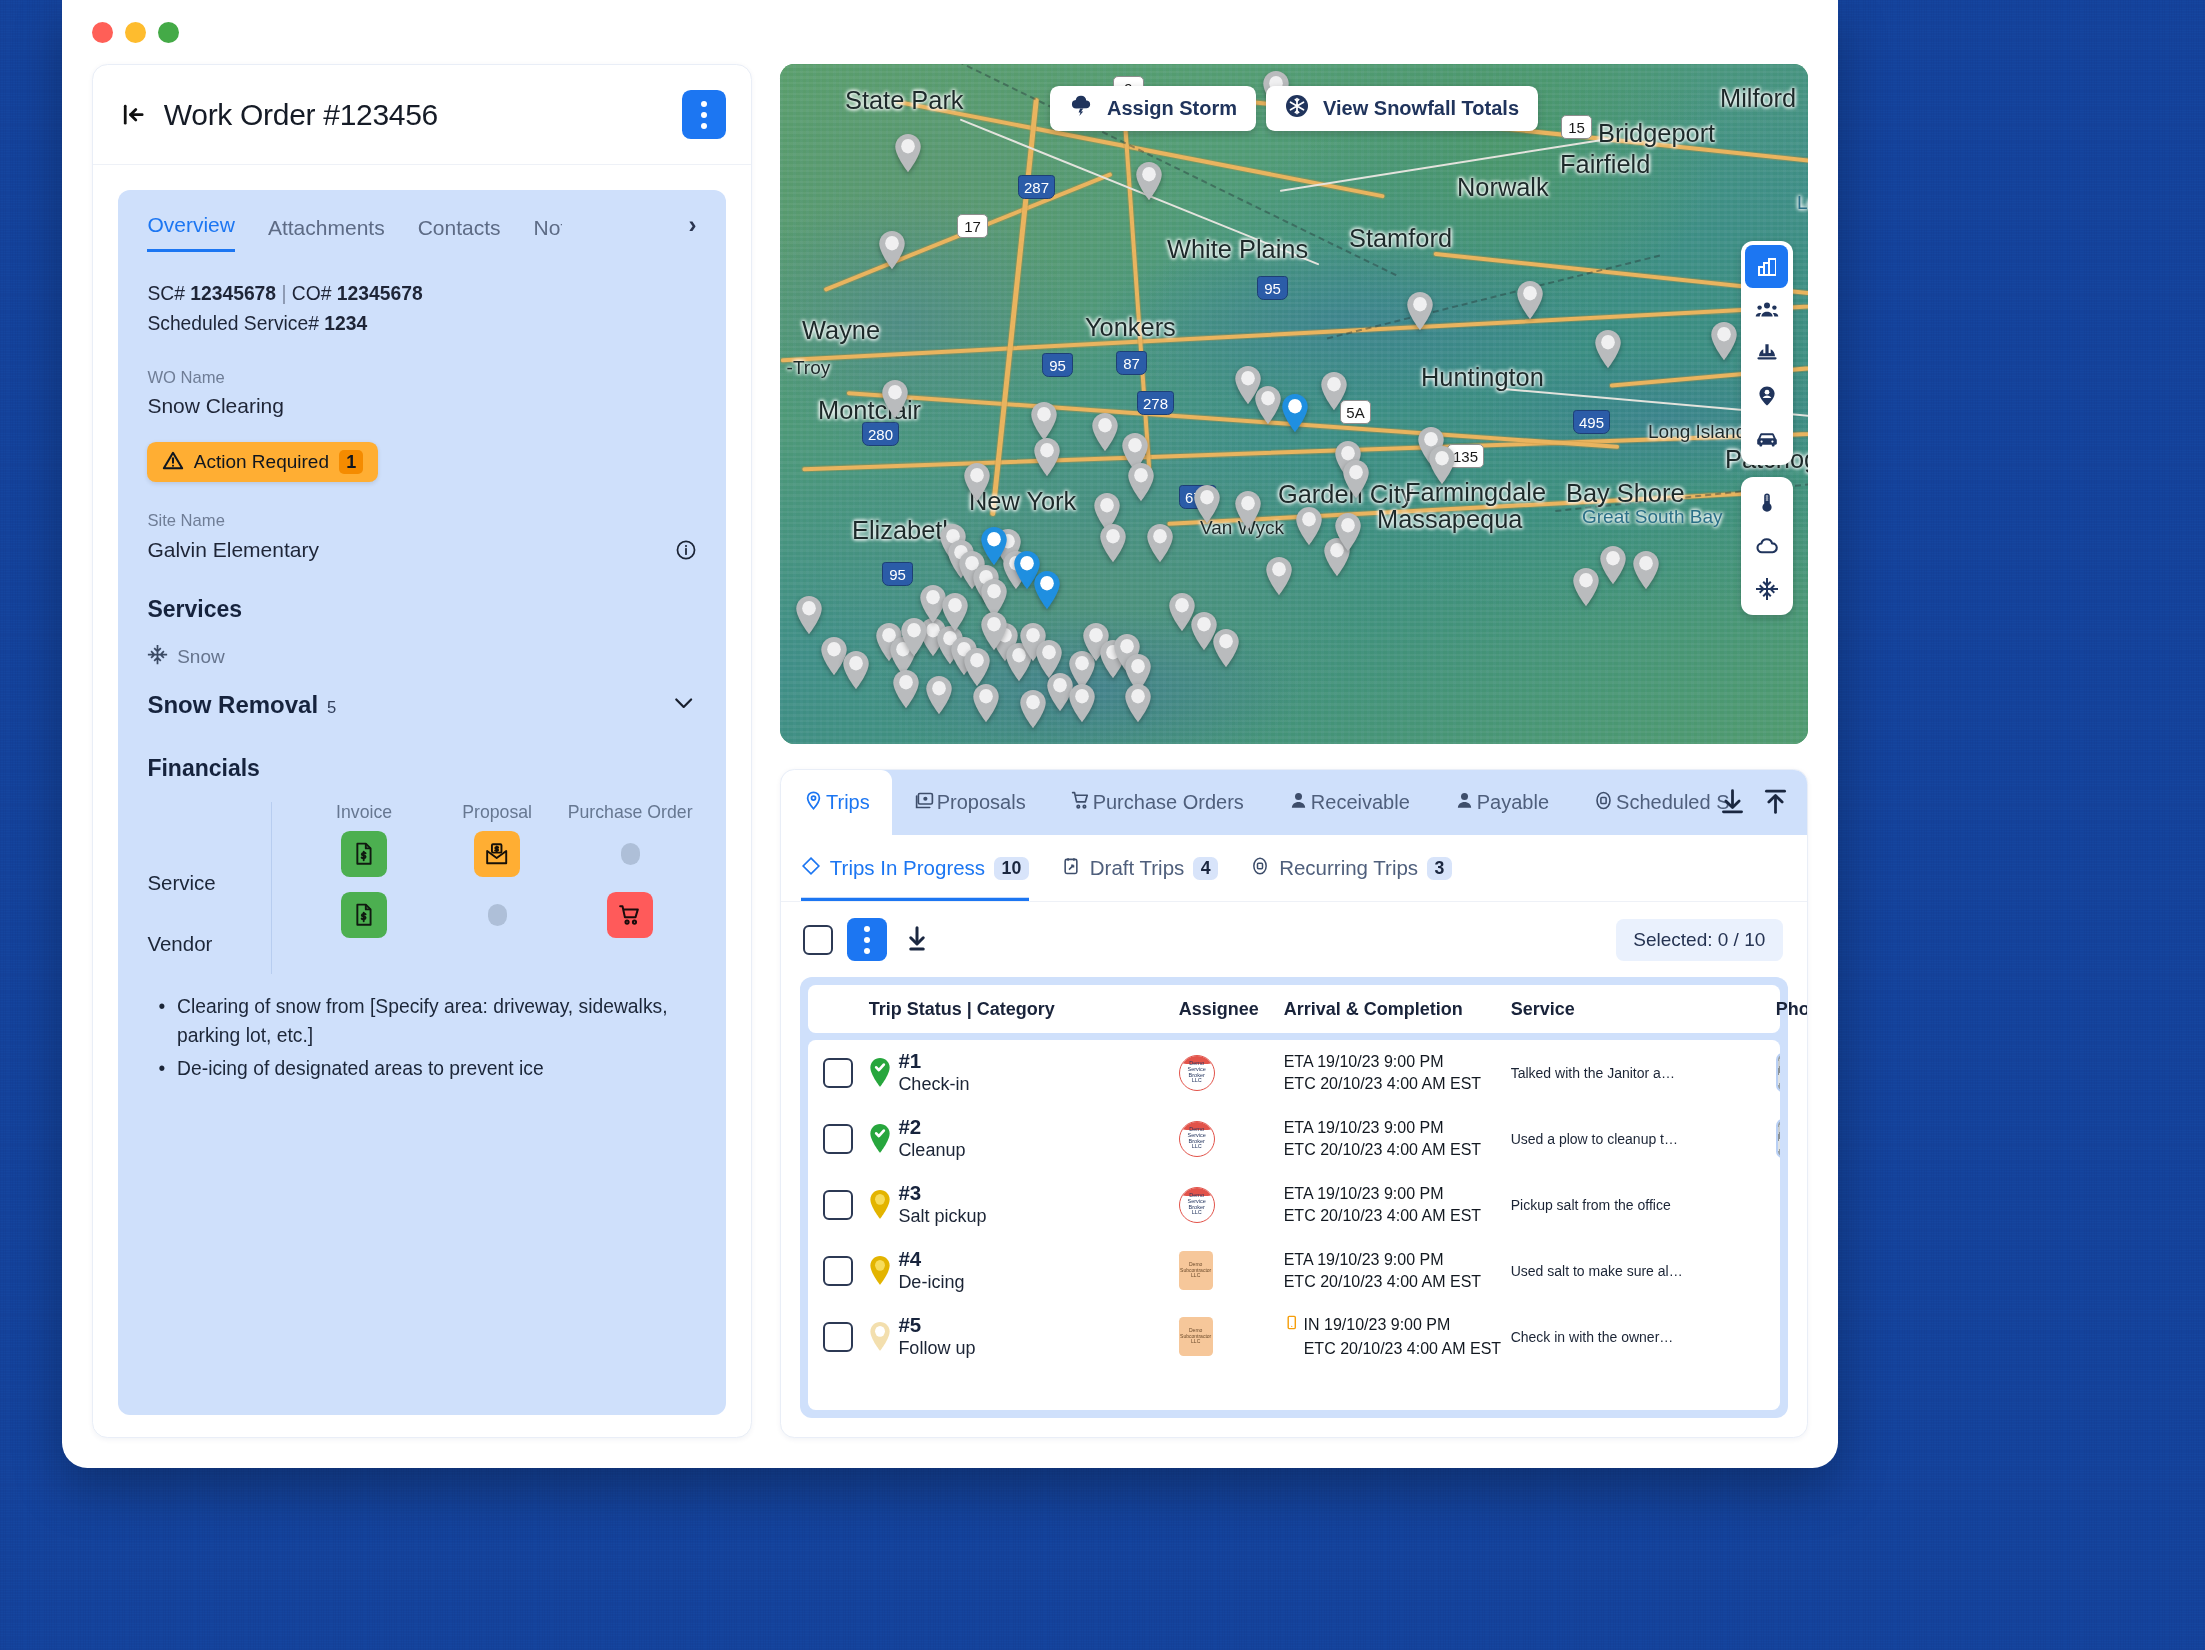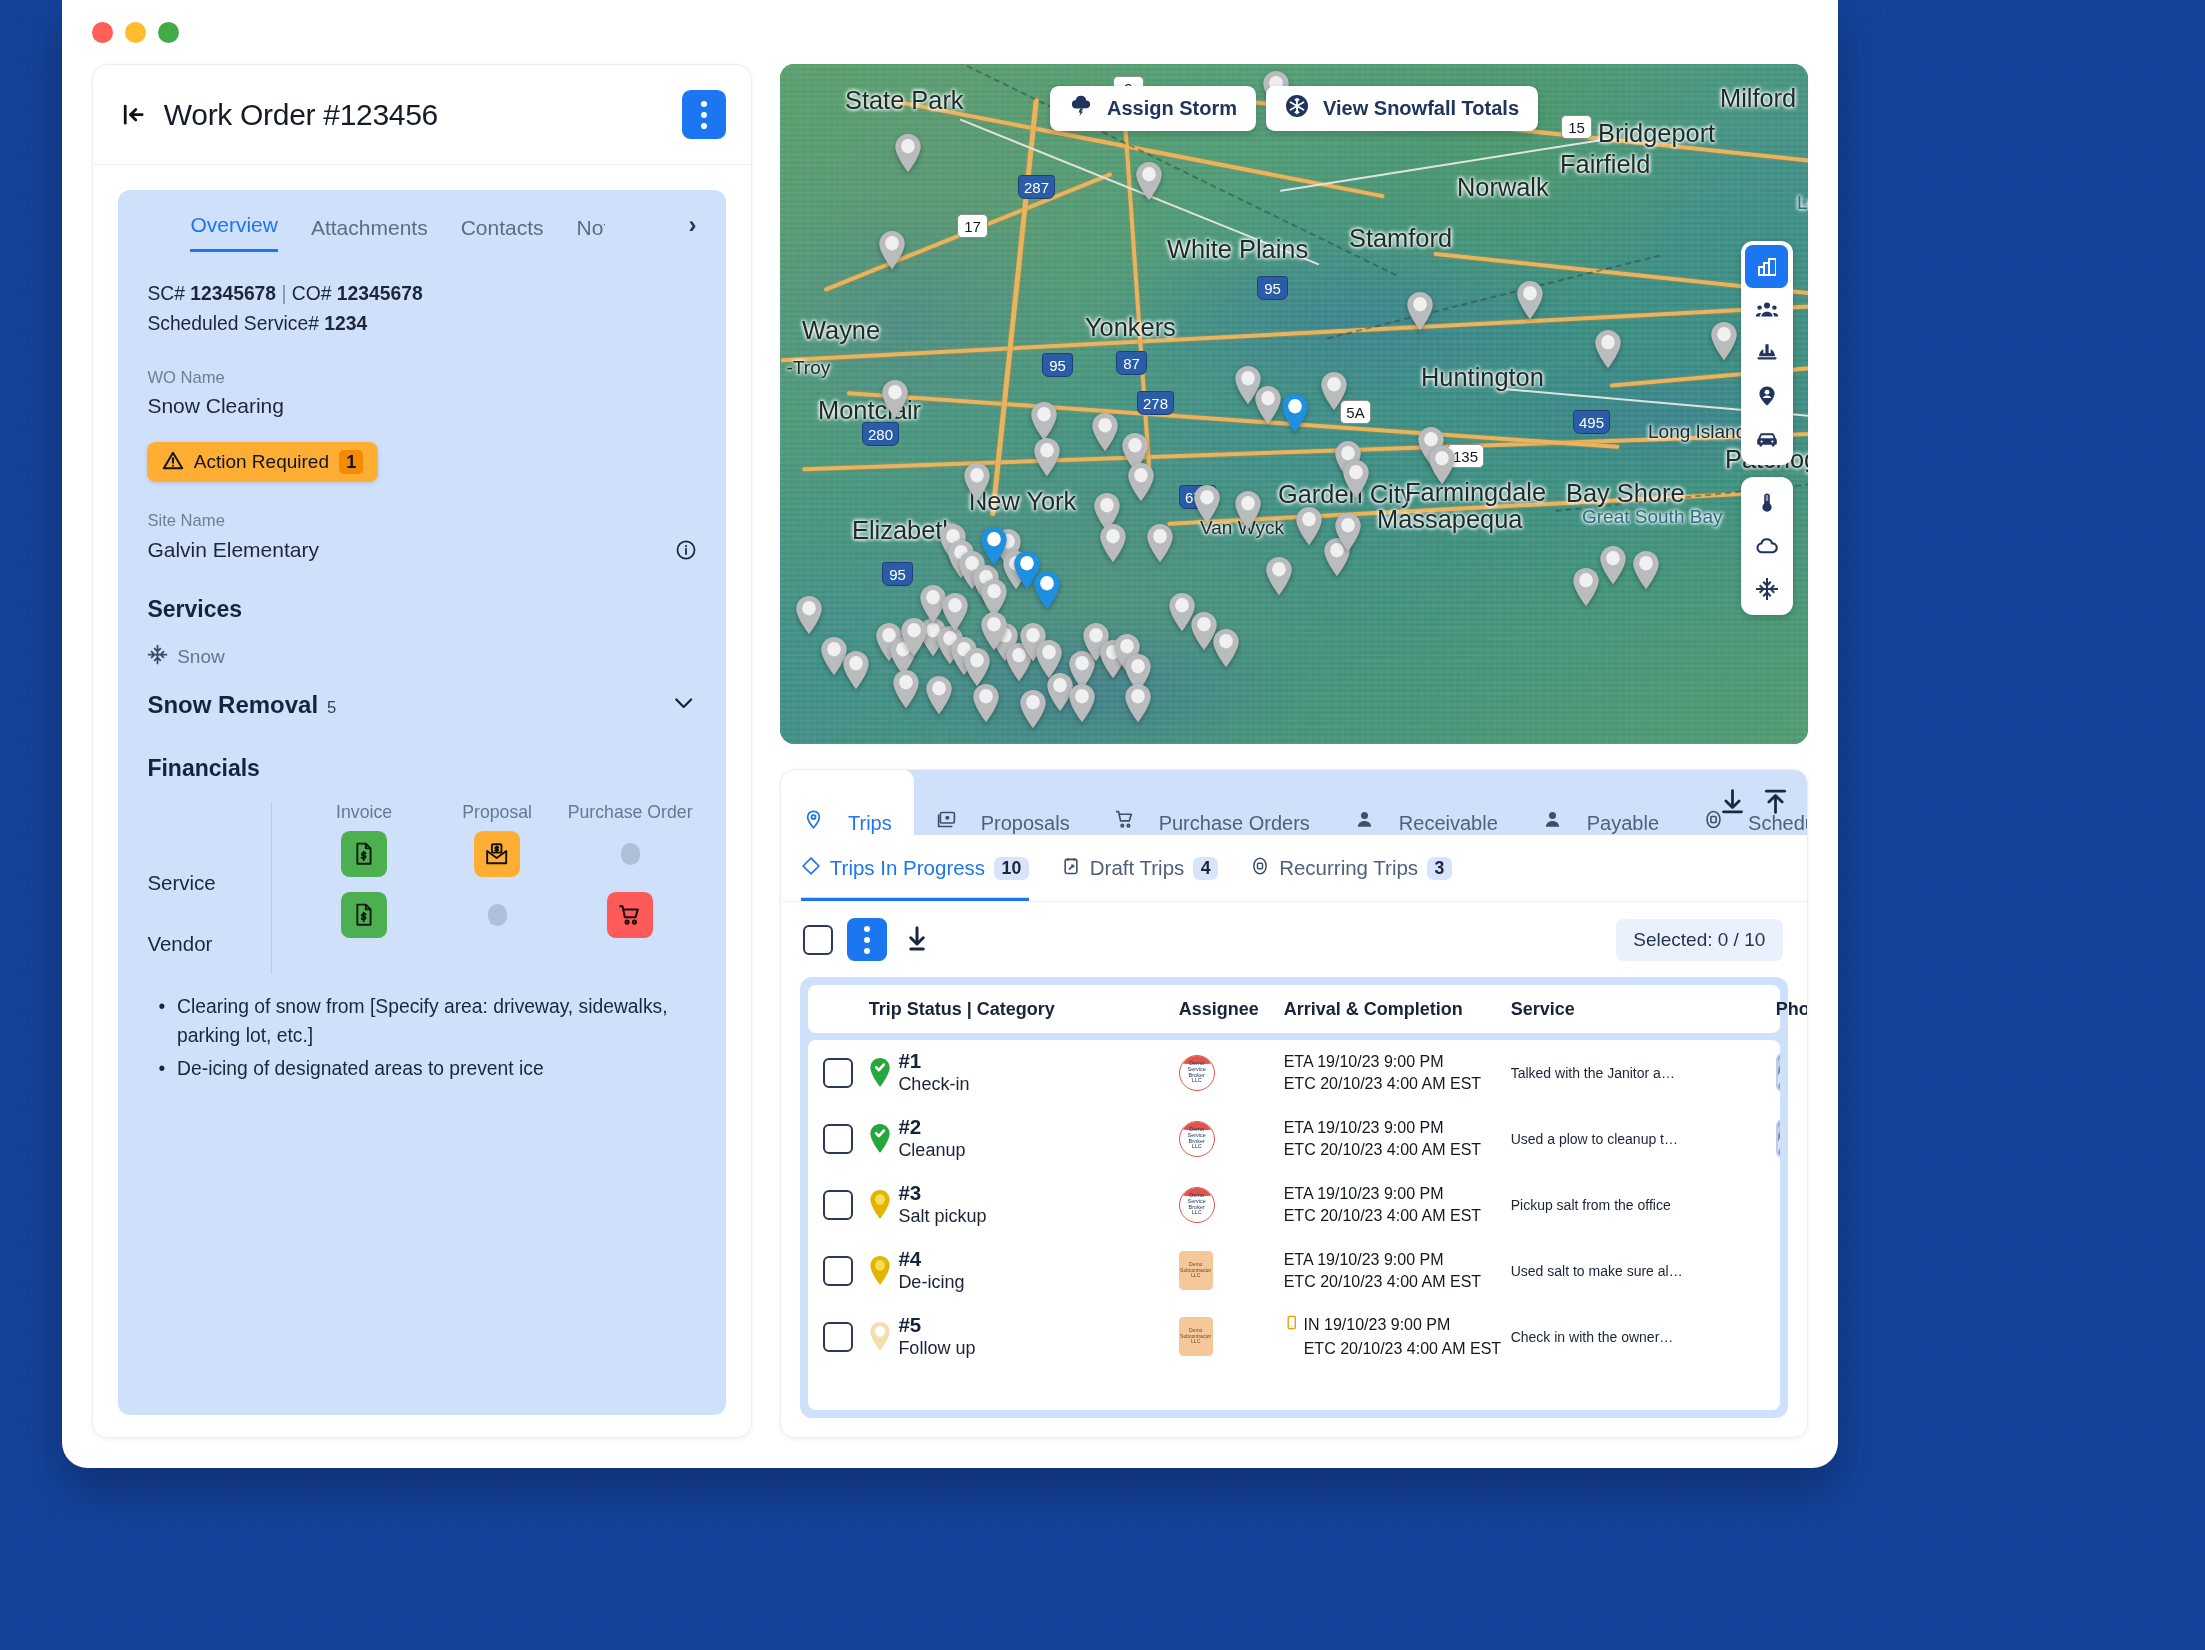--- a/index.html
+++ b/index.html
@@ -109,21 +109,21 @@
     gap: 33px;
     position: relative;
   }
   .tab {
     font-size: 21px;
     color: #5d6b85;
     padding-bottom: 12px;
     white-space: nowrap;
     cursor: pointer;
   }
-  .tab.active { color: #1c76f2; border-bottom: 3.3px solid #1c76f2; margin-left: 43px; }
+  .tab.active { color: #1c76f2; border-bottom: 3.3px solid #1c76f2; }
   .tab.clipped { max-width: 28px; overflow: hidden; color:#5d6b85; }
   #tab-chevron {
     position: absolute; right: 29px; bottom: 13.3px;
     font-size: 24px; color: #2b3550; font-weight: 700; cursor: pointer;
   }
 
   #card-body { padding: 26.5px 29px 0 29px; }
   .sc-line { font-size: 19.3px; color: #1e2537; line-height: 1.55; }
   .sc-line b { font-weight: 700; }
   .sep { color: #7e8aa3; }
@@ -303,21 +303,21 @@
   #ent-tabs {
     background: #cfe0fb;
     height: 65px;
     display: flex; align-items: center;
     padding-left: 0;
     position: relative;
     border-radius: 12px 12px 0 0;
     overflow: hidden;
   }
   .ent-tab {
-    display: flex; align-items: flex-end; gap: 24px;
+    display: flex; align-items: center; gap: 2px;
     height: 100%;
     padding: 0 22px;
     font-size: 20px; color: #4f5f7c;
     cursor: pointer; white-space: nowrap;
   }
   .ent-tab.active { background: #fff; color: #1c76f2; border-radius: 0 11px 0 0; }
   .ent-tab.clipped { overflow:hidden; }
   #ent-actions {
     position: absolute; right: 16.6px; top: 0; height: 100%;
     display: flex; align-items: center; gap: 14.4px;

